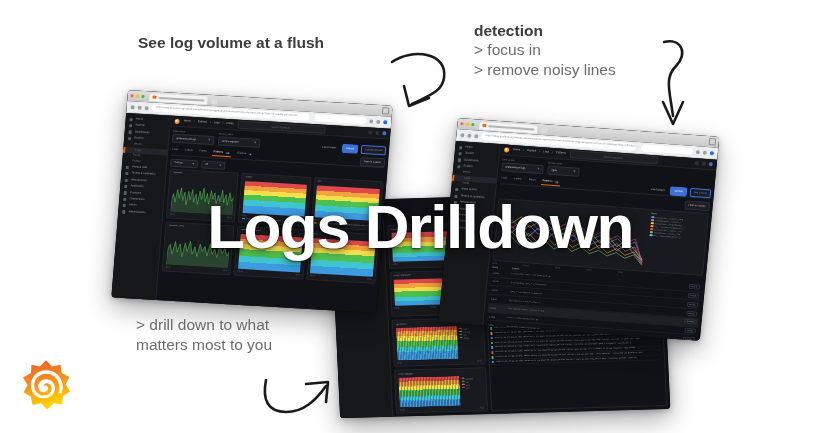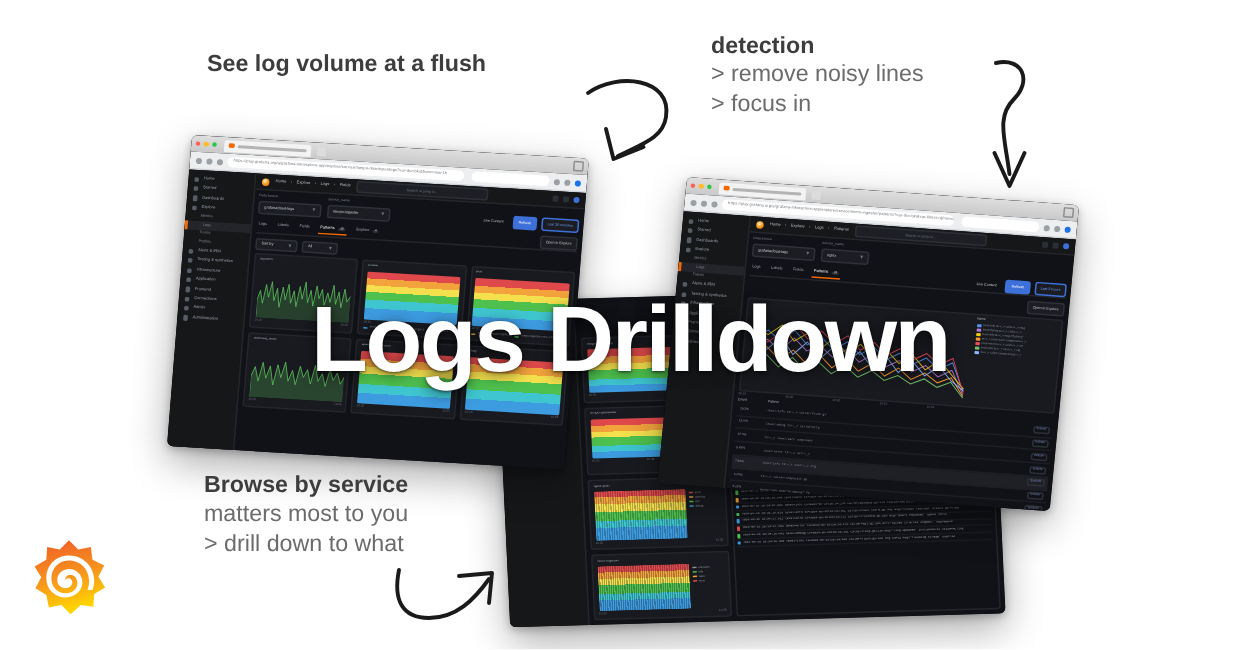--- a/index.html
+++ b/index.html
@@ -958,32 +958,31 @@
   <div class="ann" style="left:138px;top:34px;">
     <div class="h">See log volume at a flush</div>
   </div>
   <svg style="position:absolute;left:382px;top:34px;width:82px;height:82px;z-index:52;" viewBox="0 0 82 82">
     <path d="M10,28 C30,14 66,18 62,44 C60,58 46,62 30,70" fill="none" stroke="#1a1a1a" stroke-width="2.6" stroke-linecap="round"></path>
     <path d="M22,52 L27,72 L47,64" fill="none" stroke="#1a1a1a" stroke-width="2.6" stroke-linecap="round" stroke-linejoin="round"></path>
   </svg>
 
   <div class="ann" style="left:474px;top:22px;">
     <div class="h">detection</div>
+    <div class="l">&gt; focus in</div>
     <div class="l">&gt; remove noisy lines</div>
-    <div class="l">&gt; focus in</div>
   </div>
   <svg style="position:absolute;left:648px;top:32px;width:58px;height:98px;z-index:52;" viewBox="0 0 58 98">
     <path d="M16,10 C34,6 40,22 28,34 C16,46 22,60 25,84" fill="none" stroke="#1a1a1a" stroke-width="2.6" stroke-linecap="round"></path>
     <path d="M15,70 L25,92 L35,70" fill="none" stroke="#1a1a1a" stroke-width="2.6" stroke-linecap="round" stroke-linejoin="round"></path>
   </svg>
 
   <div class="ann" style="left:136px;top:315px;">
-    <div class="h">Browse by service</div>
+    <div class="l">&gt; drill down to what</div>
     <div class="l">matters most to you</div>
-    <div class="l">&gt; drill down to what</div>
   </div>
   <svg style="position:absolute;left:252px;top:372px;width:84px;height:56px;z-index:52;" viewBox="0 0 84 56">
     <path d="M14,8 C10,28 16,40 34,40 C52,40 64,28 74,14" fill="none" stroke="#1a1a1a" stroke-width="2.6" stroke-linecap="round"></path>
     <path d="M54,12 L76,10 L74,30" fill="none" stroke="#1a1a1a" stroke-width="2.6" stroke-linecap="round" stroke-linejoin="round"></path>
   </svg>
 
   <svg class="logo" viewBox="0 0 100 100">
     <defs>
       <linearGradient id="gfg" x1="0" y1="0" x2="0.25" y2="1">
         <stop offset="0%" stop-color="#F05A28"></stop>

